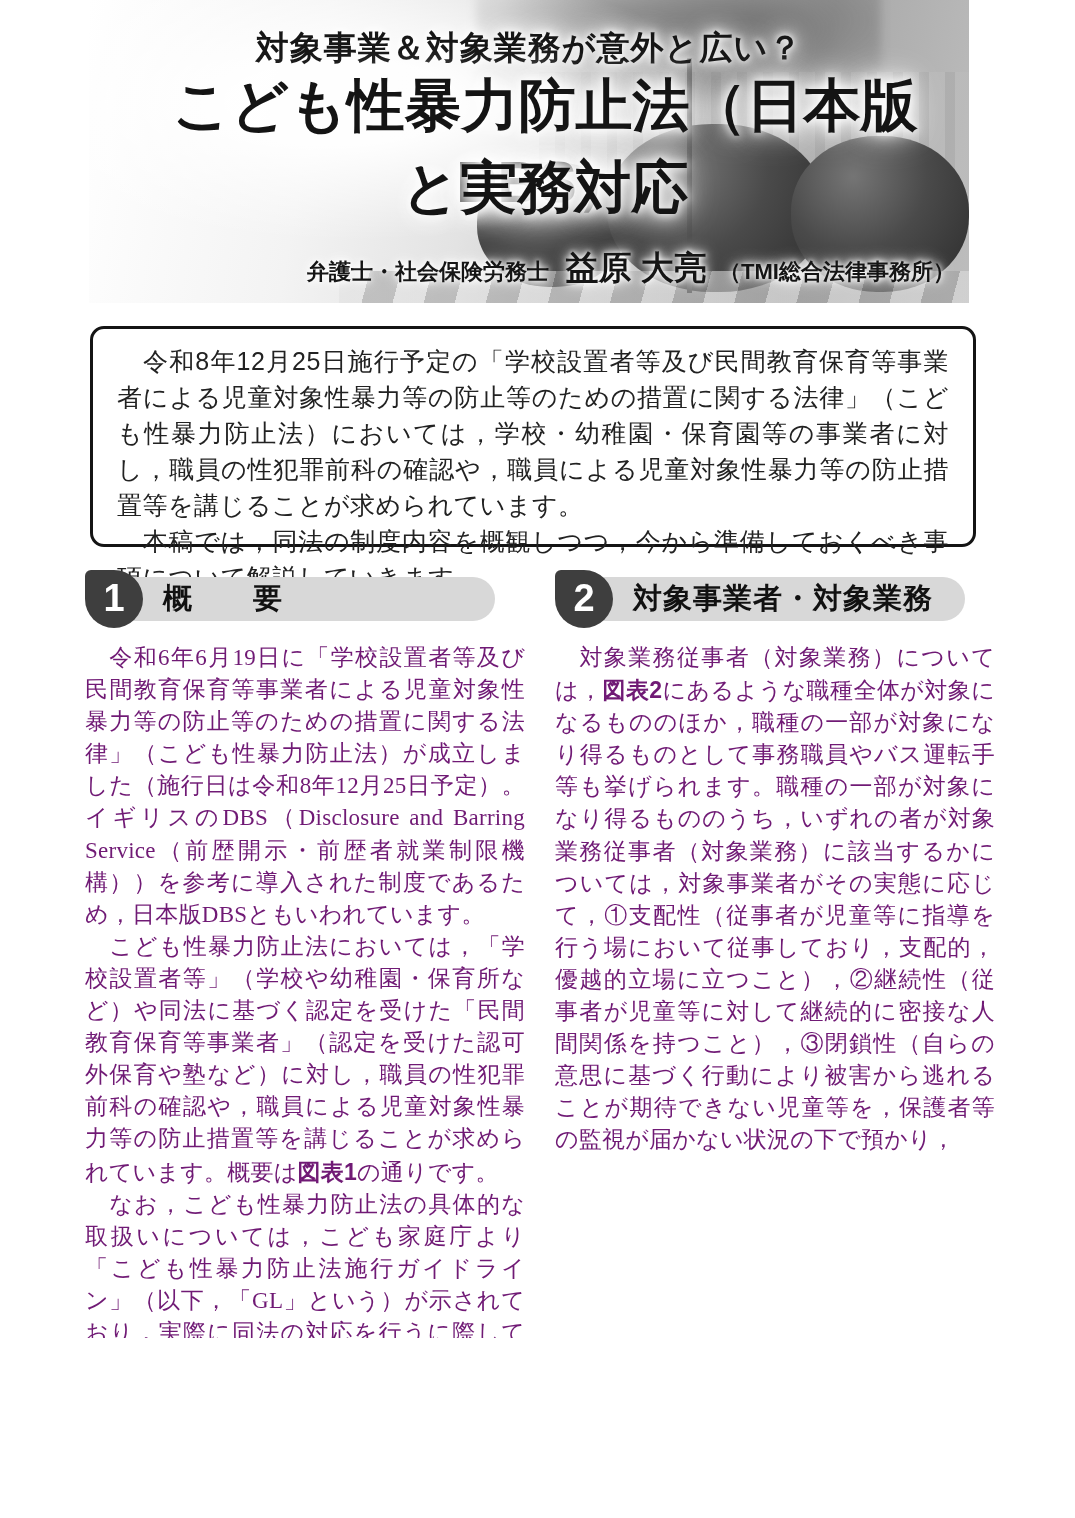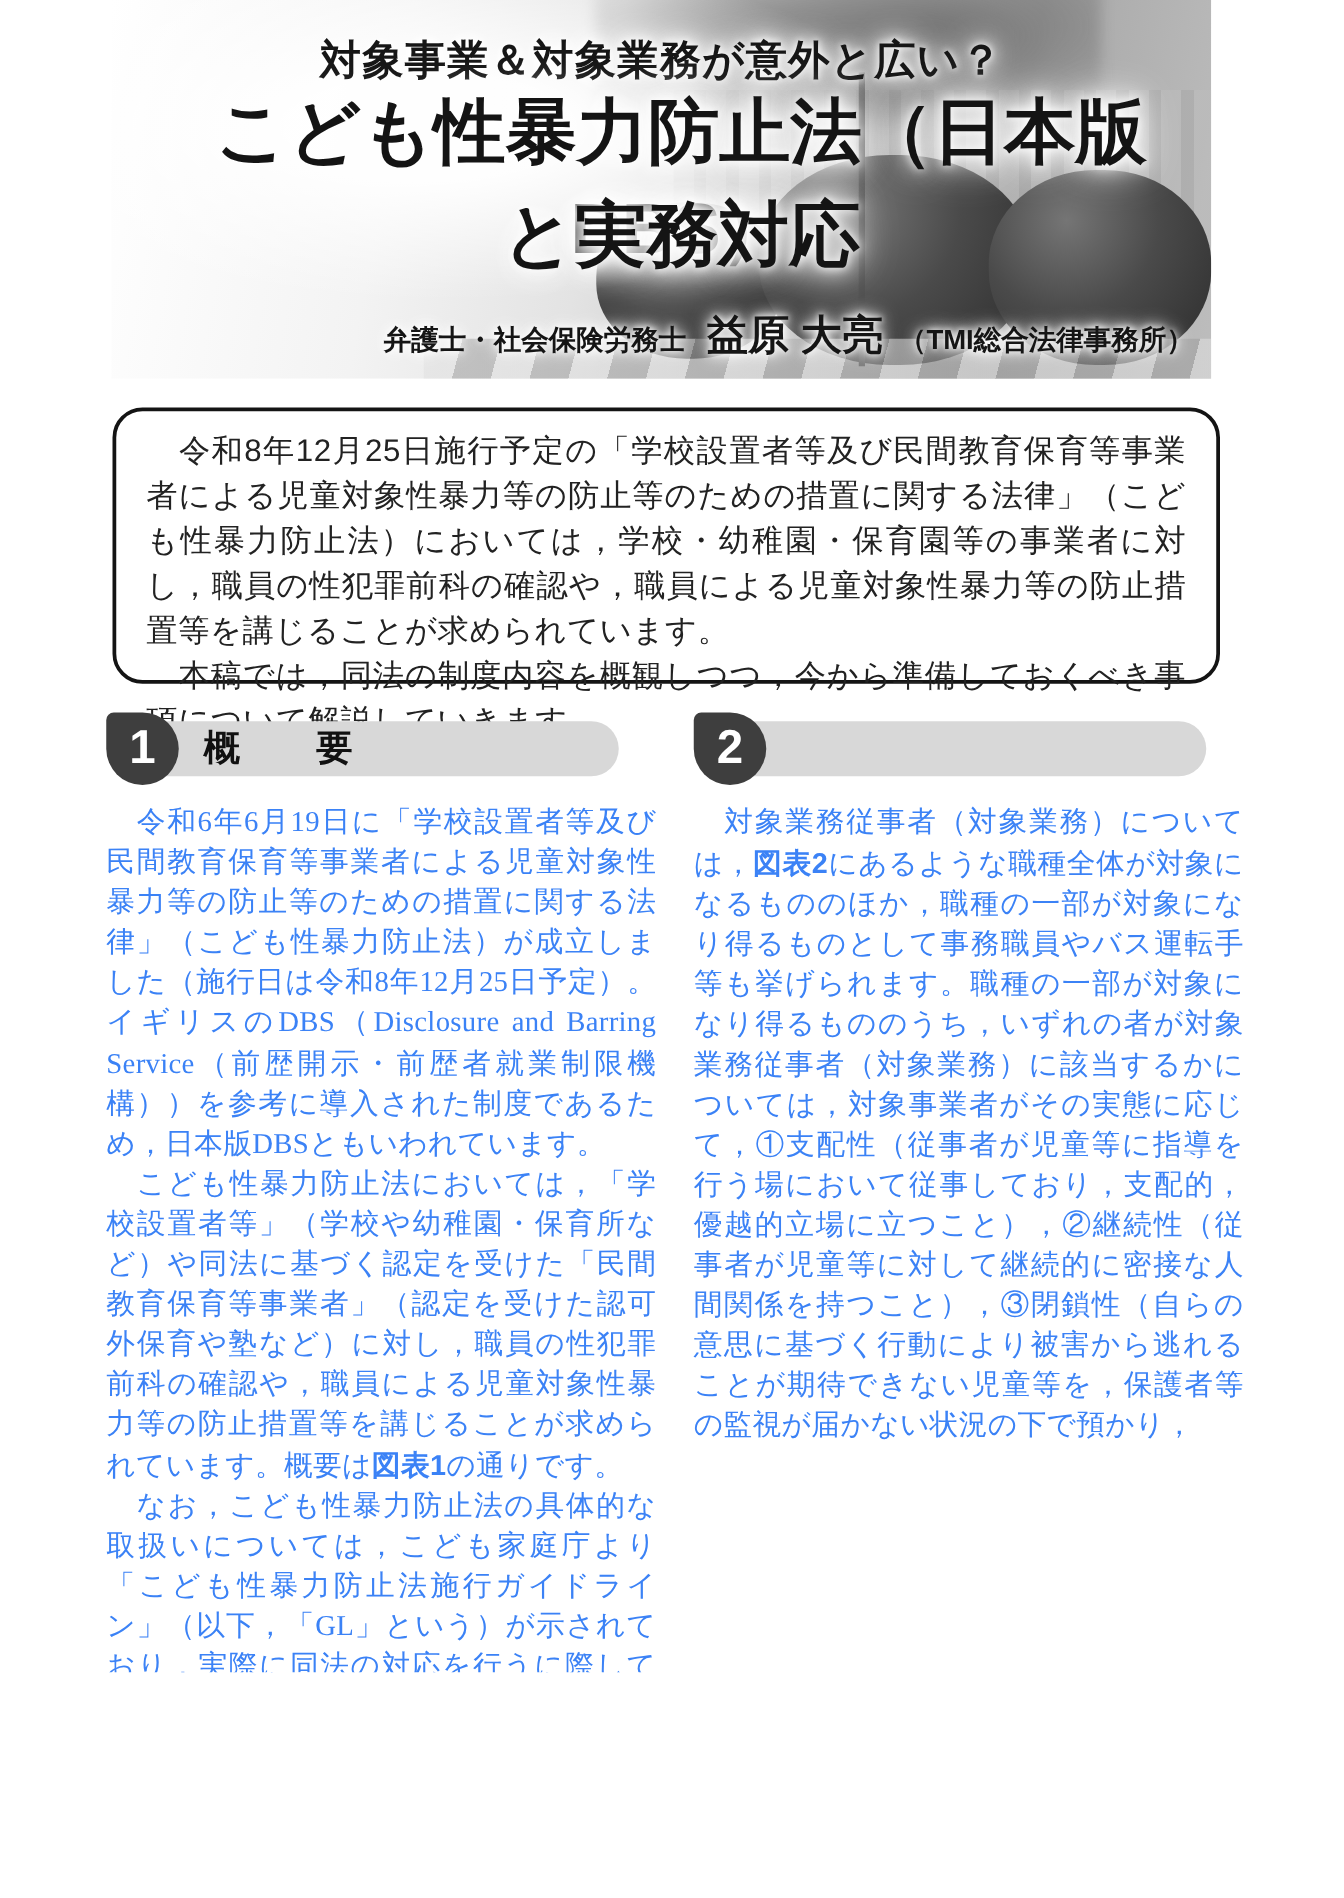--- a/index.html
+++ b/index.html
@@ -36,39 +36,39 @@
   .title-l1{top:68px;}
   .title-l2{top:150px;}
   .author{position:absolute;right:14px;bottom:12px;z-index:3;white-space:nowrap;color:#151515;
         text-shadow:0 0 5px #fff,0 0 10px #fff,0 0 16px #fff;}
   .author-role{font-size:22px;font-weight:bold;}
   .author-name{font-size:33px;font-weight:900;margin:0 8px 0 12px;}
   .author-affil{font-size:22px;font-weight:bold;text-align:right;}
 
   
   .lead{position:absolute;left:90px;top:326px;width:886px;height:221px;box-sizing:border-box;
-        border:3px solid #141414;border-radius:24px;background:#fff;padding:14px 24px 0 24px;}
+        border:3px solid #141414;border-radius:14px;background:#fff;padding:14px 24px 0 24px;}
   .lead p{margin:0;font-size:25px;line-height:36px;letter-spacing:0.5px;text-align:justify;color:#222;}
 
   
   .sec{position:absolute;top:570px;width:410px;height:58px;}
   .sec.s1{left:85px;} .sec.s2{left:555px;}
   .sec-bar{position:absolute;left:26px;top:7px;right:0;bottom:7px;background:#d8d8d8;
         border-radius:0 23px 23px 0;}
   .sec-num{position:absolute;left:0;top:0;width:58px;height:58px;background:#3e3e3e;
         border-radius:6px 50% 50% 50%;color:#fff;font-size:38px;font-weight:bold;
         text-align:center;line-height:56px;z-index:2;}
   .sec-title{position:absolute;left:78px;top:50%;transform:translateY(-50%);z-index:2;
         font-size:29px;font-weight:bold;letter-spacing:1px;color:#111;}
 
   
   .col{position:absolute;top:642px;width:440px;}
   .col.left{left:85px;} .col.right{left:555px;}
   .body-p{margin:0;font-family:"Liberation Serif","DejaVu Serif",serif;
-        font-size:23px;line-height:32.1px;letter-spacing:0.25px;text-align:justify;color:#3b82f6;}
+        font-size:23px;line-height:32.1px;letter-spacing:0.25px;text-align:justify;color:#701a75;}
   .fig-ref{font-weight:bold;font-family:"Liberation Sans","DejaVu Sans",sans-serif;}
 
   
   .f-line-top{position:absolute;left:0;top:1428px;width:97px;height:3px;background:#222;}
   .f-line-vert{position:absolute;left:95px;top:1428px;width:3px;height:35px;background:#222;}
   .f-line-bottom{position:absolute;left:95px;top:1460px;width:128px;height:3px;background:#222;}
   .f-dot{position:absolute;left:218px;top:1456px;width:11px;height:11px;border-radius:50%;background:#222;}
   .page-num{position:absolute;left:30px;top:1430px;width:56px;text-align:center;
         font-family:"Liberation Serif","DejaVu Serif",serif;font-size:31px;color:#a21caf;}
   .mag-logo{position:absolute;left:108px;top:1431px;font-size:27px;font-weight:900;
@@ -111,20 +111,21 @@
 
   <div class="sec s1">
     <div class="sec-bar"></div>
     <div class="sec-num">1</div>
     <div class="sec-title">概　　要</div>
   </div>
 
   <div class="sec s2">
     <div class="sec-bar"></div>
     <div class="sec-num">2</div>
+    <div class="sec-title">対象事業者・対象業務</div>
   </div>
 
   <div class="col left">
       <p class="body-p"><span>　令和6年6月19日に「学校設置者等及び民間教育保育等事業者による児童対象性暴力等の防止等のための措置に関する法律」（こども性暴力防止法）が成立しました（施行日は令和8年12月25日予定）。イギリスのDBS（Disclosure and Barring Service（前歴開示・前歴者就業制限機構））を参考に導入された制度であるため，日本版DBSともいわれています。</span></p>
       <p class="body-p"><span>　こども性暴力防止法においては，「学校設置者等」（学校や幼稚園・保育所など）や同法に基づく認定を受けた「民間教育保育等事業者」（認定を受けた認可外保育や塾など）に対し，職員の性犯罪前科の確認や，職員による児童対象性暴力等の防止措置等を講じることが求められています。概要は</span><span class="fig-ref">図表1</span><span>の通りです。</span></p>
       <p class="body-p"><span>　なお，こども性暴力防止法の具体的な取扱いについては，こども家庭庁より「こども性暴力防止法施行ガイドライン」（以下，「GL」という）が示されており，実際に同法の対応を行うに際しては，GLを参照することになります。</span></p>
     </div>
   <div class="col right">
       <p class="body-p"><span>　対象業務従事者（対象業務）については，</span><span class="fig-ref">図表2</span><span>にあるような職種全体が対象になるもののほか，職種の一部が対象になり得るものとして事務職員やバス運転手等も挙げられます。職種の一部が対象になり得るもののうち，いずれの者が対象業務従事者（対象業務）に該当するかについては，対象事業者がその実態に応じて，①支配性（従事者が児童等に指導を行う場において従事しており，支配的，優越的立場に立つこと），②継続性（従事者が児童等に対して継続的に密接な人間関係を持つこと），③閉鎖性（自らの意思に基づく行動により被害から逃れることが期待できない児童等を，保護者等の監視が届かない状況の下で預かり，</span></p>
     </div>

